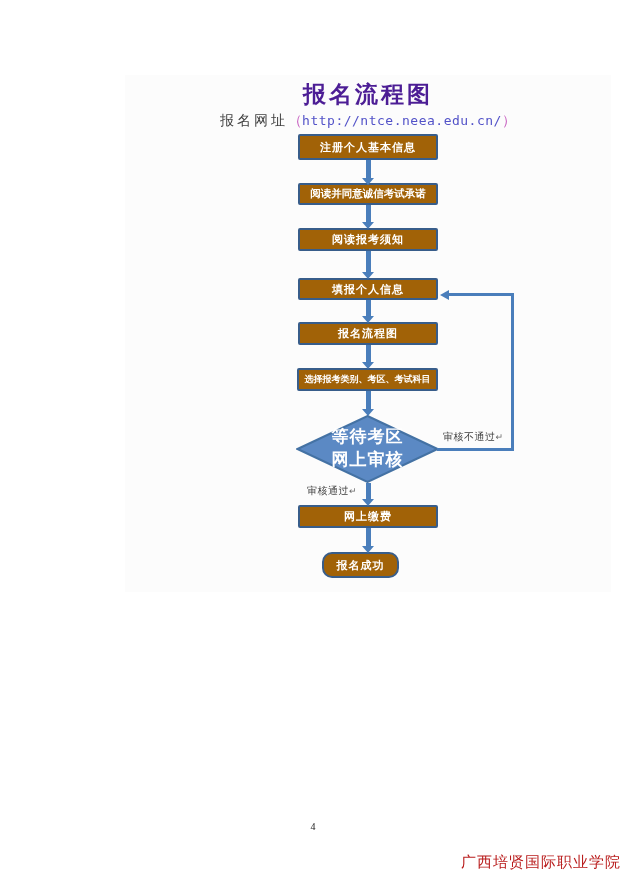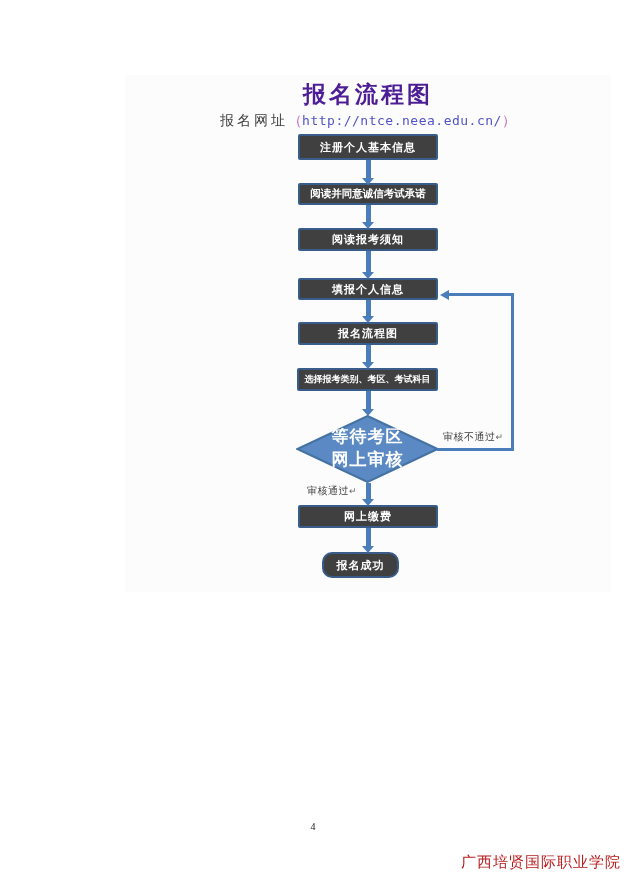--- a/index.html
+++ b/index.html
@@ -30,21 +30,21 @@
     font-family:"Liberation Serif", serif;
     color:#3f3f3f; letter-spacing:3px;
   }
   .sub-paren { color:#c75fc0; font-family:"Liberation Serif", serif; }
   .sub-url {
     font-family:"DejaVu Sans Mono", monospace;
     color:#5252c8; font-size:13px; letter-spacing:0.5px;
   }
   .flow-box {
     position:absolute; left:298px; width:140px;
-    background:#404040; border:2px solid #385d8a; border-radius:2px;
+    background:#a16207; border:2px solid #385d8a; border-radius:2px;
     color:#ffffff; font-weight:bold; font-size:11px; letter-spacing:1px;
     display:flex; align-items:center; justify-content:center;
     text-align:center; white-space:nowrap;
   }
   .flow-box.small-text { font-size:9px; letter-spacing:0; }
   .flow-box.terminator { left:322px; width:77px; border-radius:10px; }
   .flow-arrow { position:absolute; left:362px; width:12px; }
   .flow-arrow .shaft {
     position:absolute; left:3.5px; top:0; width:5px; height:calc(100% - 6px);
     background:#4a7ebb;

